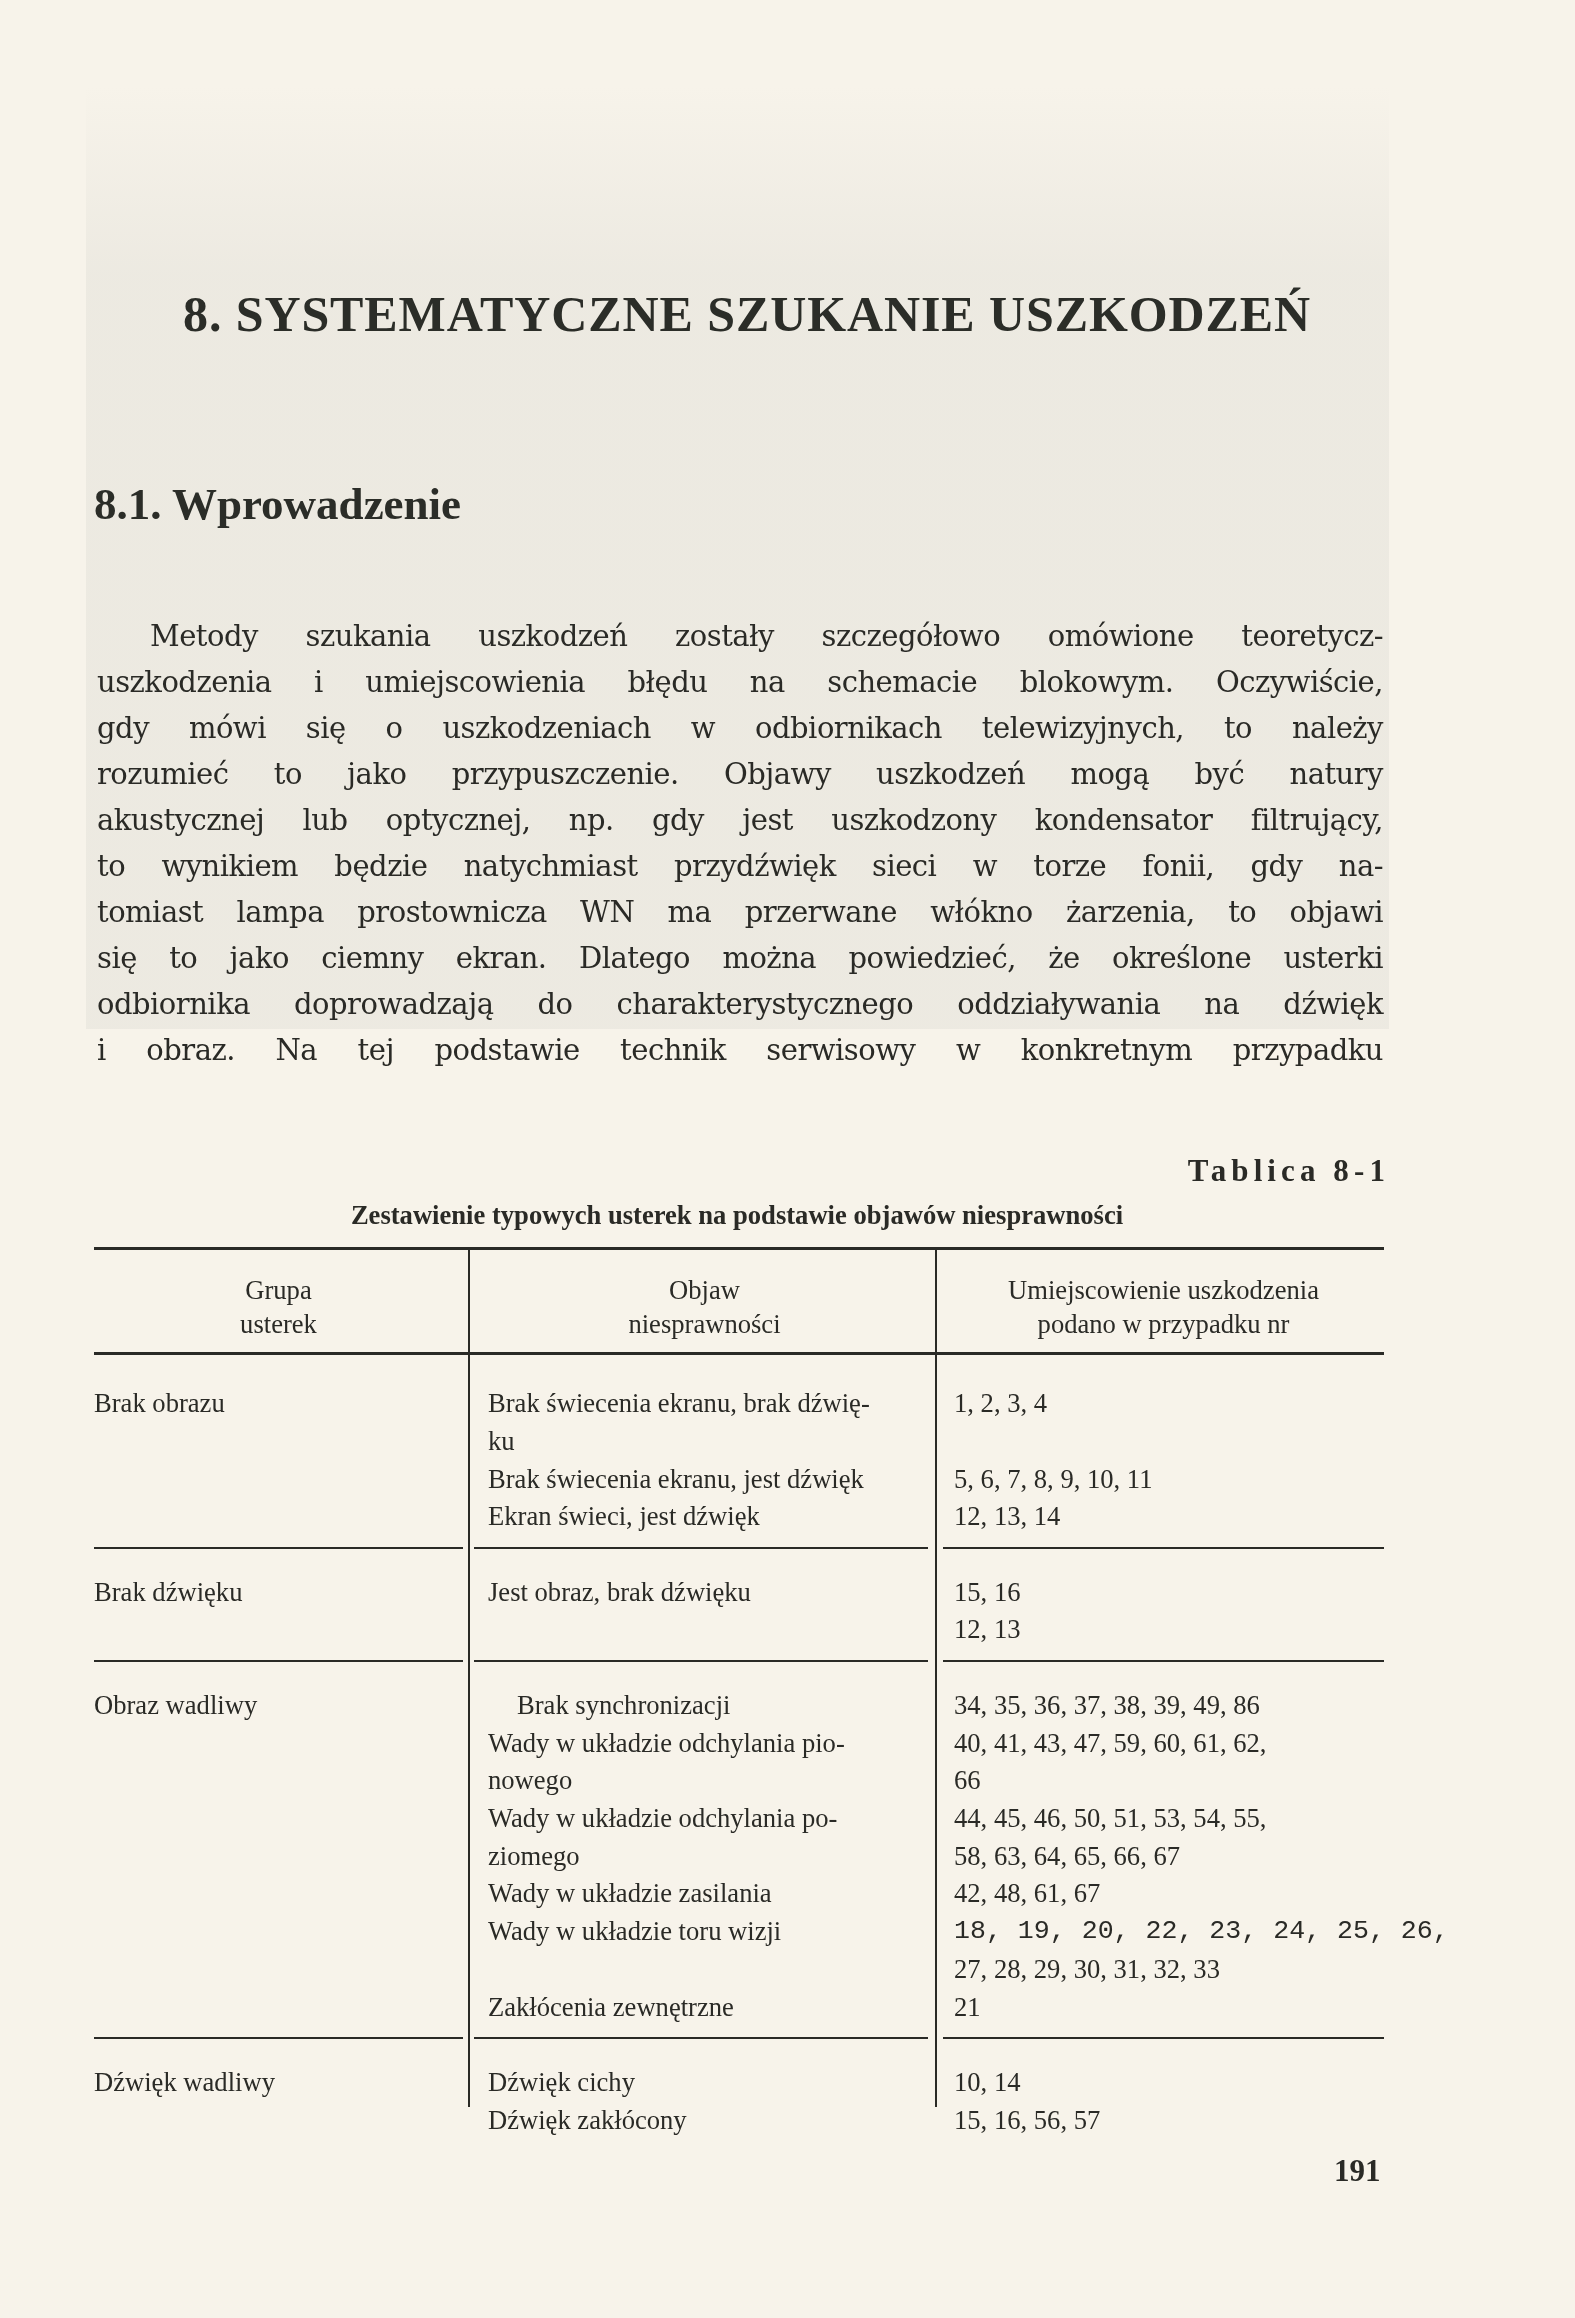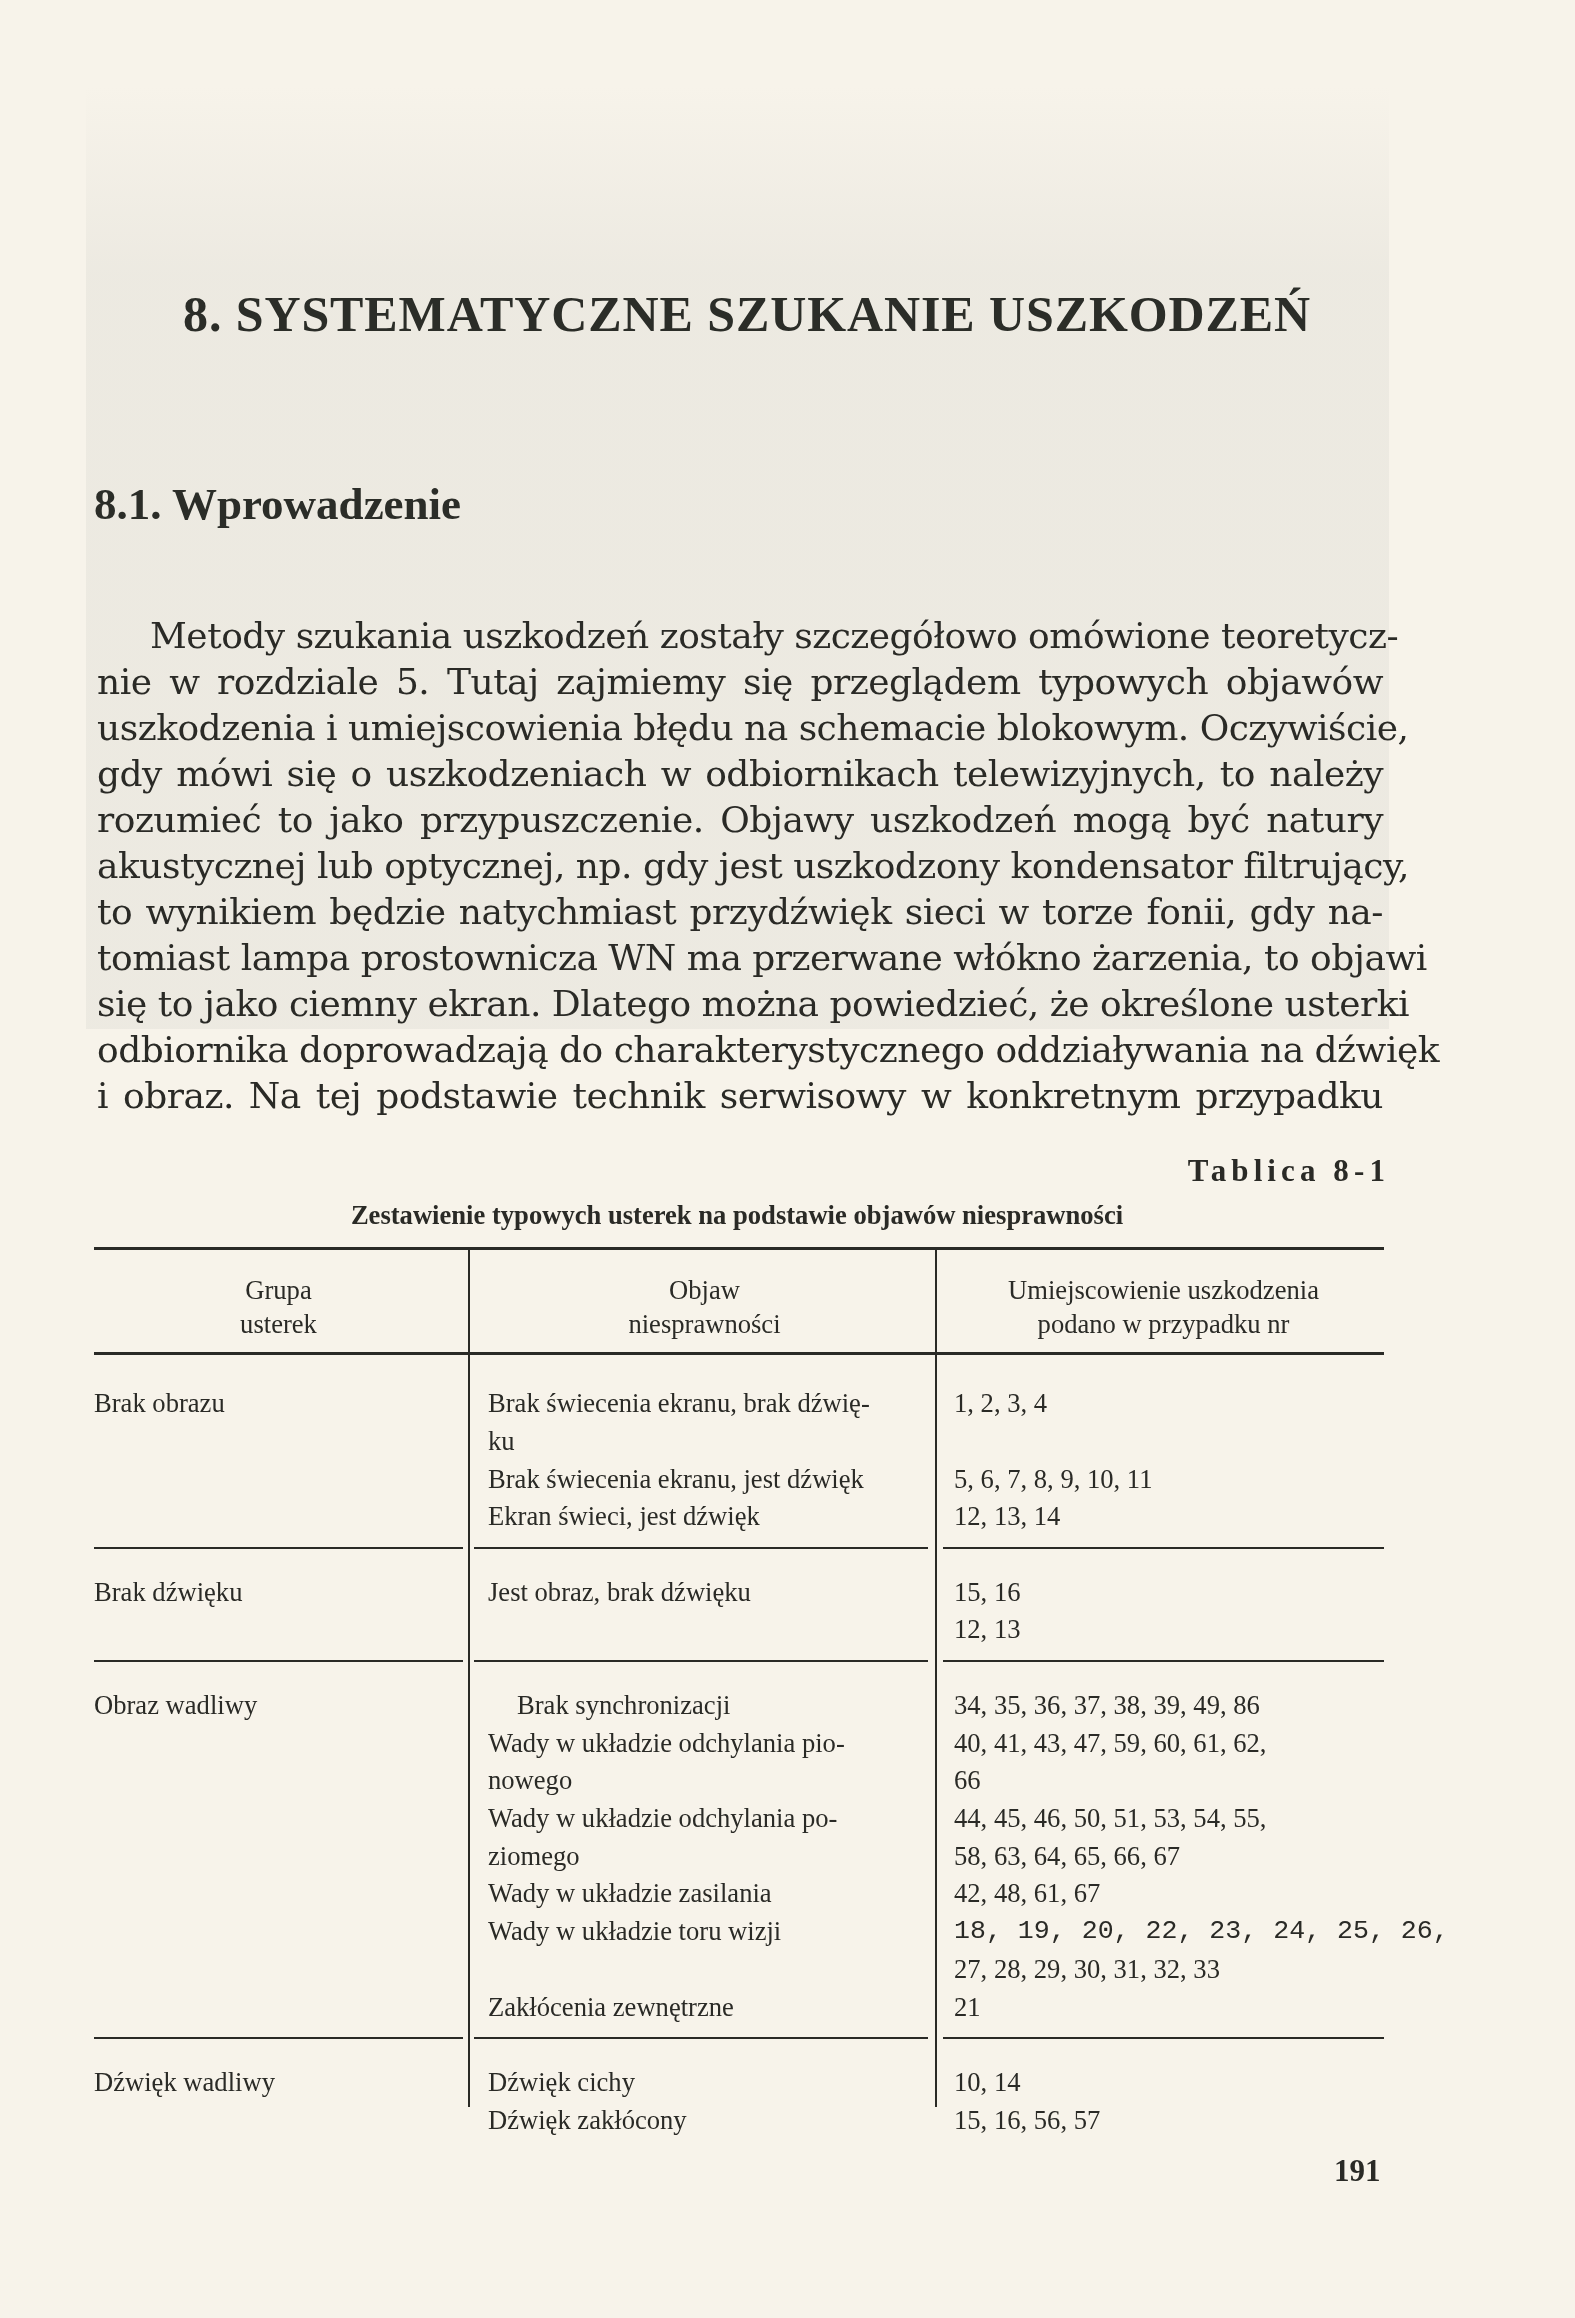--- a/index.html
+++ b/index.html
@@ -17,21 +17,21 @@
     position: absolute; left: 183px; top: 285px;
     font-size: 50px; font-weight: bold; letter-spacing: 0.9px; margin: 0;
     color: #2b2d28; white-space: nowrap;
   }
   .section-title {
     position: absolute; left: 94px; top: 478px;
     font-size: 45px; font-weight: bold; margin: 0; color: #2b2d28; white-space: nowrap; text-align: right;
   }
   .body-text {
     position: absolute; left: 97px; top: 613px; width: 1286px;
-    font-size: 36px; line-height: 46px; text-align: justify; margin: 0;
+    font-size: 29px; line-height: 46px; text-align: justify; margin: 0;
     font-family: "DejaVu Serif", serif; letter-spacing: -0.5px;
   }
   .body-text .line { display: block; text-align: justify; text-align-last: justify; white-space: nowrap; }
   .table-label {
     position: absolute; right: 185px; top: 1153px; font-size: 31px; letter-spacing: 5.1px;
     font-weight: bold;
   }
   .table-title {
     position: absolute; left: 94px; width: 1286px; top: 1200px; text-align: center;
     font-size: 26.6px; font-weight: bold; margin: 0;
@@ -46,21 +46,20 @@
 </head>
 <body>
 
 <div class="bleed"></div>
 
 <h1 class="chapter-title">8. SYSTEMATYCZNE SZUKANIE USZKODZEŃ</h1>
 <h2 class="section-title">8.1. Wprowadzenie</h2>
 
 <div class="body-text" id="body">
     <span class="line" style="text-indent: 53px;">Metody szukania uszkodzeń zostały szczegółowo omówione teoretycz-</span>
-    <span class="line">nie w rozdziale 5. Tutaj zajmiemy się przeglądem typowych objawów</span>
     <span class="line">uszkodzenia i umiejscowienia błędu na schemacie blokowym. Oczywiście,</span>
     <span class="line">gdy mówi się o uszkodzeniach w odbiornikach telewizyjnych, to należy</span>
     <span class="line">rozumieć to jako przypuszczenie. Objawy uszkodzeń mogą być natury</span>
     <span class="line">akustycznej lub optycznej, np. gdy jest uszkodzony kondensator filtrujący,</span>
     <span class="line">to wynikiem będzie natychmiast przydźwięk sieci w torze fonii, gdy na-</span>
     <span class="line">tomiast lampa prostownicza WN ma przerwane włókno żarzenia, to objawi</span>
     <span class="line">się to jako ciemny ekran. Dlatego można powiedzieć, że określone usterki</span>
     <span class="line">odbiornika doprowadzają do charakterystycznego oddziaływania na dźwięk</span>
     <span class="line" style="text-align-last: justify;">i obraz. Na tej podstawie technik serwisowy w konkretnym przypadku</span>
   </div>

